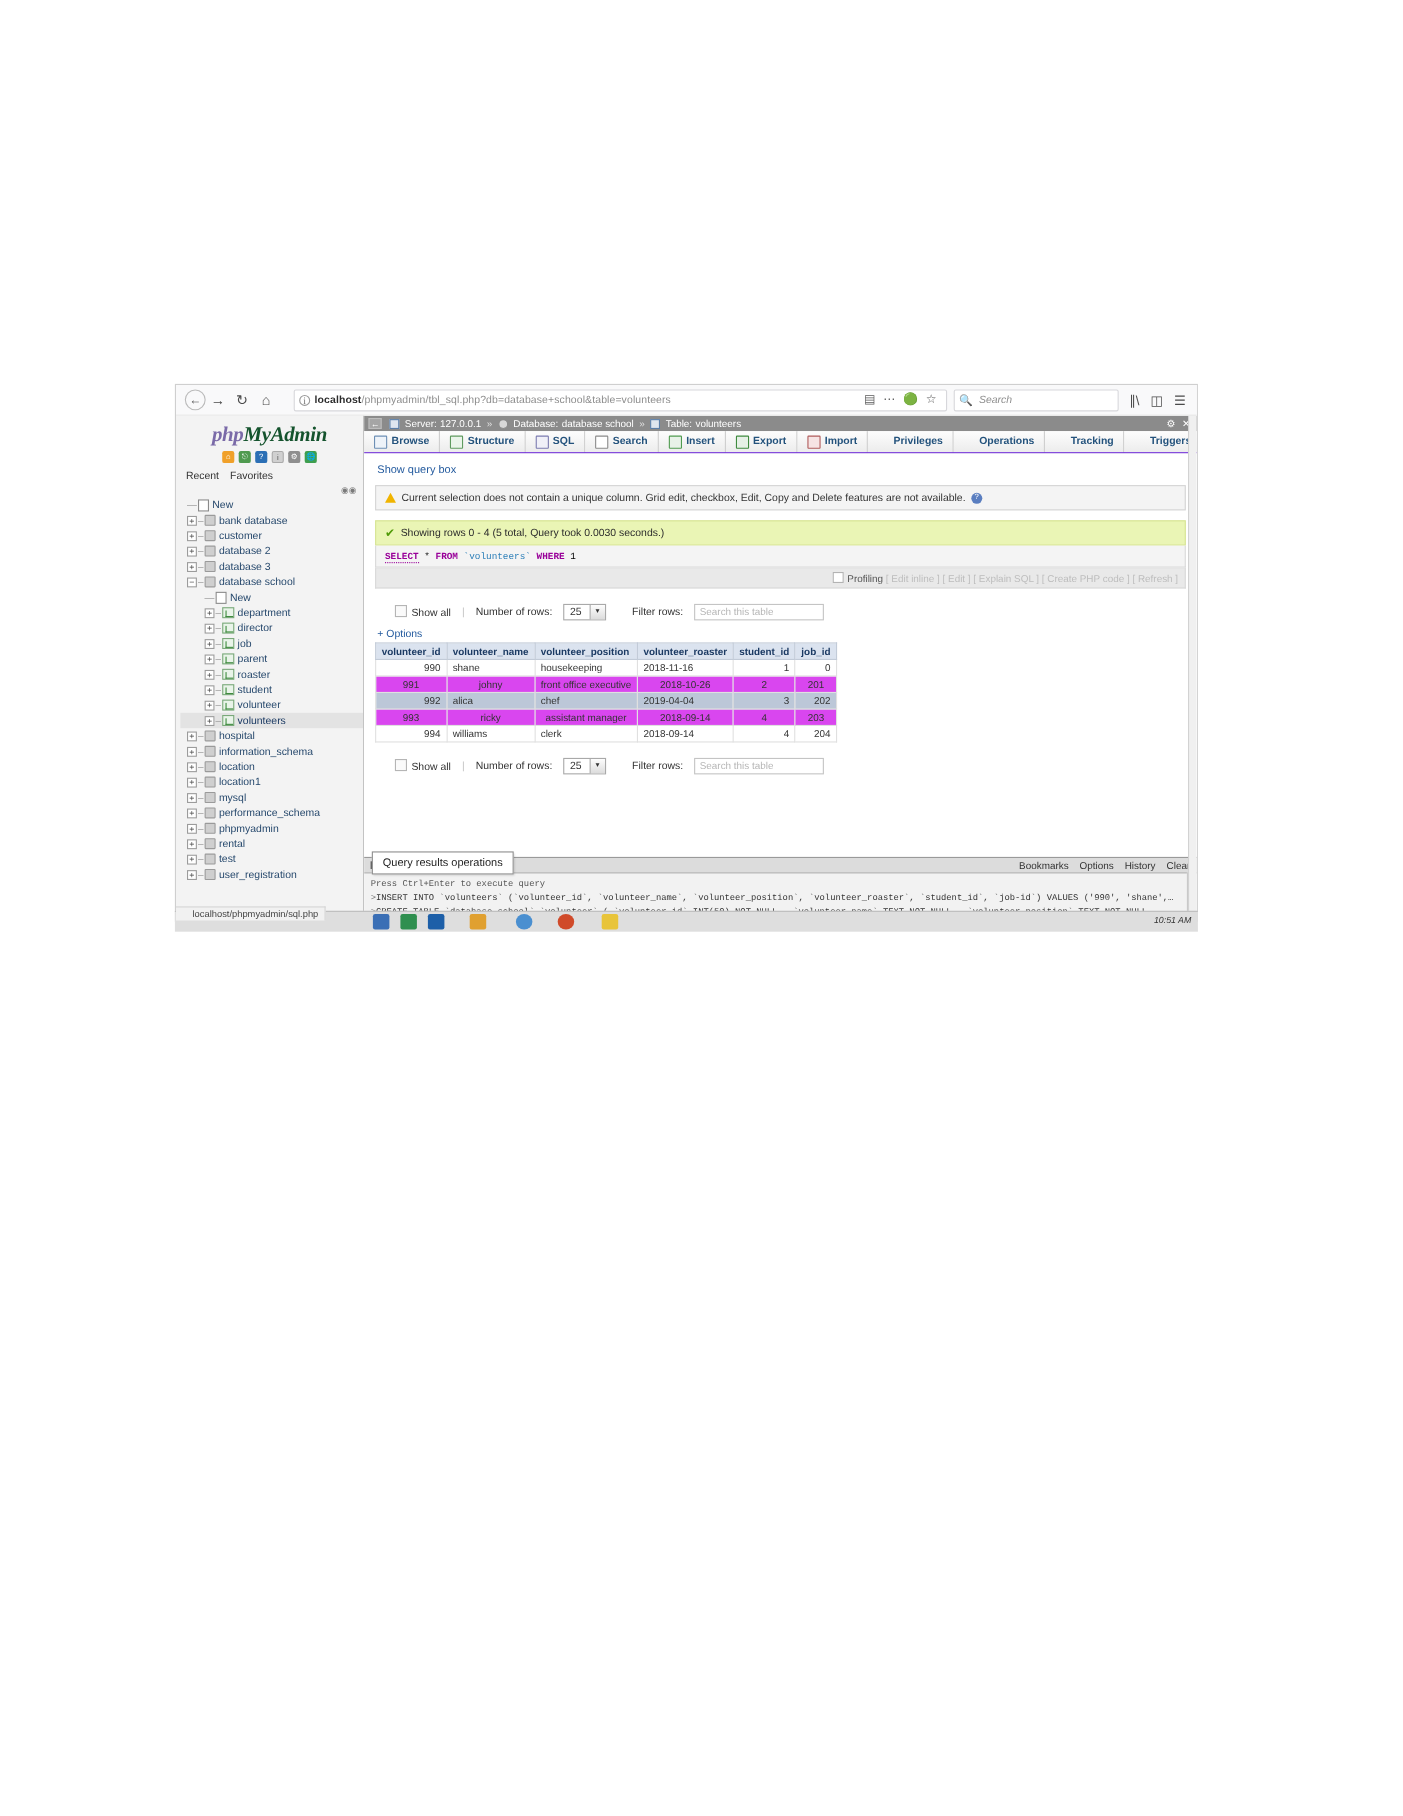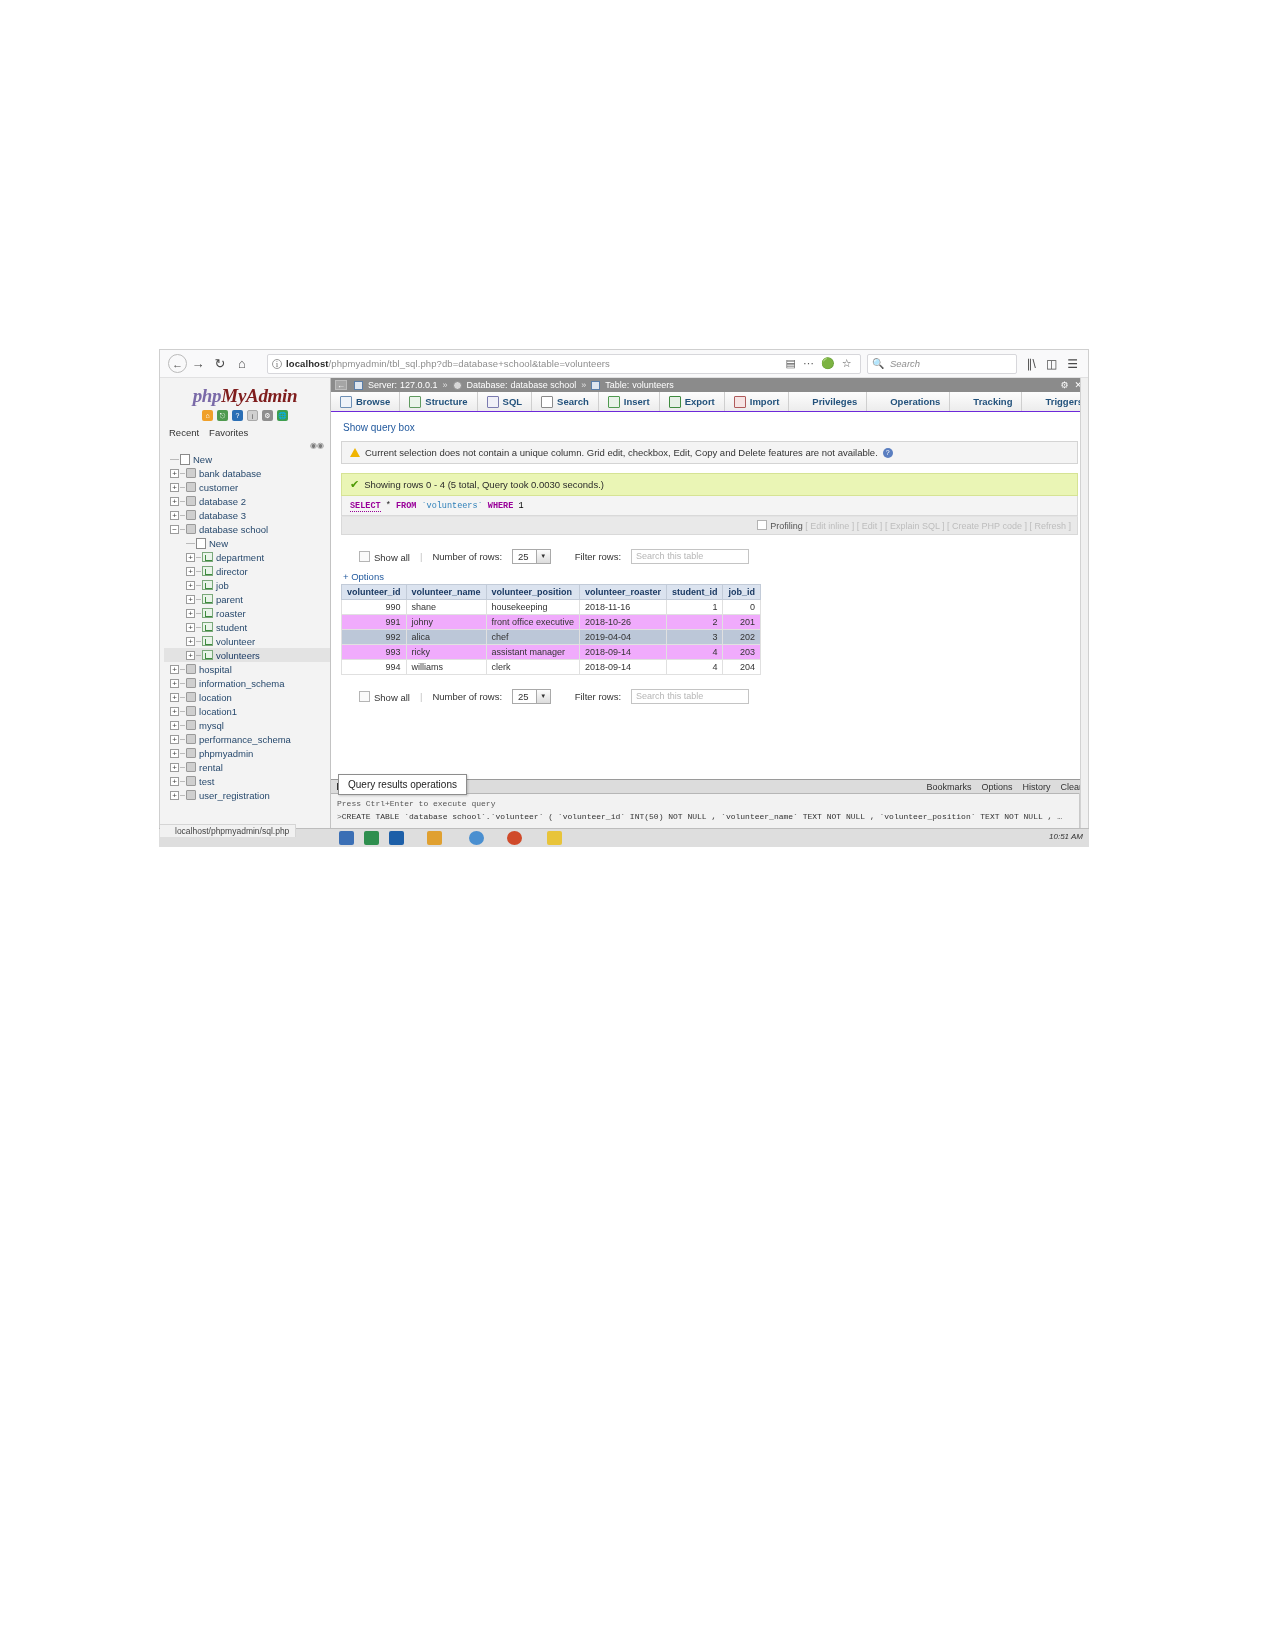--- a/index.html
+++ b/index.html
@@ -121,21 +121,21 @@
   .pma-logo {
     text-align: center;
     padding: 7px 0 2px 0;
     font-family: "Liberation Serif", serif;
     font-size: 19px;
     font-style: italic;
     font-weight: 700;
     letter-spacing: -0.3px;
   }
   .pma-logo .p1 { color: #7a6aa8; }
-  .pma-logo .p2 { color: #7f1d1d; }
+  .pma-logo .p2 { color: #14532d; }
   .pma-icons {
     display: flex; justify-content: center; gap: 4px;
     padding: 1px 0 3px 0;
   }
   .pmaic {
     width: 11px; height: 11px;
     border-radius: 2px;
     font-size: 7px; line-height: 11px; text-align: center;
     color: #fff;
   }
@@ -355,21 +355,21 @@
     text-align: left;
     white-space: nowrap;
   }
   table.results td {
     border: 1px solid #e0e0e0;
     padding: 2px 5px;
     color: #333;
     white-space: nowrap;
   }
   table.results tr.odd td { background: #ffffff; }
-  table.results tr.even td { background: #f0abfc; }
+  table.results tr.even td { background: #d946ef; text-align: center; }
   table.results tr.hl td { background: #bcc7d8; }
   td.num { text-align: right; }
 
   .qro-tip {
     position: absolute;
     left: 7px; top: 396px;
     background: #ffffff;
     border: 1px solid #8d8d8d;
     padding: 4px 9px;
     font-size: 10px;
@@ -856,20 +856,21 @@
             <span>Console</span>
             <span class="right">
               <span>Bookmarks</span>
               <span>Options</span>
               <span>History</span>
               <span>Clear</span>
             </span>
           </div>
           <div class="console-body">
             <div style="color:#555">Press Ctrl+Enter to execute query</div>
+            <div><span class="prompt">&gt;</span><span>INSERT INTO `volunteers` (`volunteer_id`, `volunteer_name`, `volunteer_position`, `volunteer_roaster`, `student_id`, `job-id`) VALUES ('990', 'shane',…</span></div>
             <div><span class="prompt">&gt;</span><span>CREATE TABLE `database school`.`volunteer` ( `volunteer_id` INT(50) NOT NULL , `volunteer_name` TEXT NOT NULL , `volunteer_position` TEXT NOT NULL , …</span></div>
           </div>
           <div class="cscroll">
               <div class="thumb"></div>
             </div>
         </div>
 
         <div class="sb-vert"></div>
       </div>
     </div>

